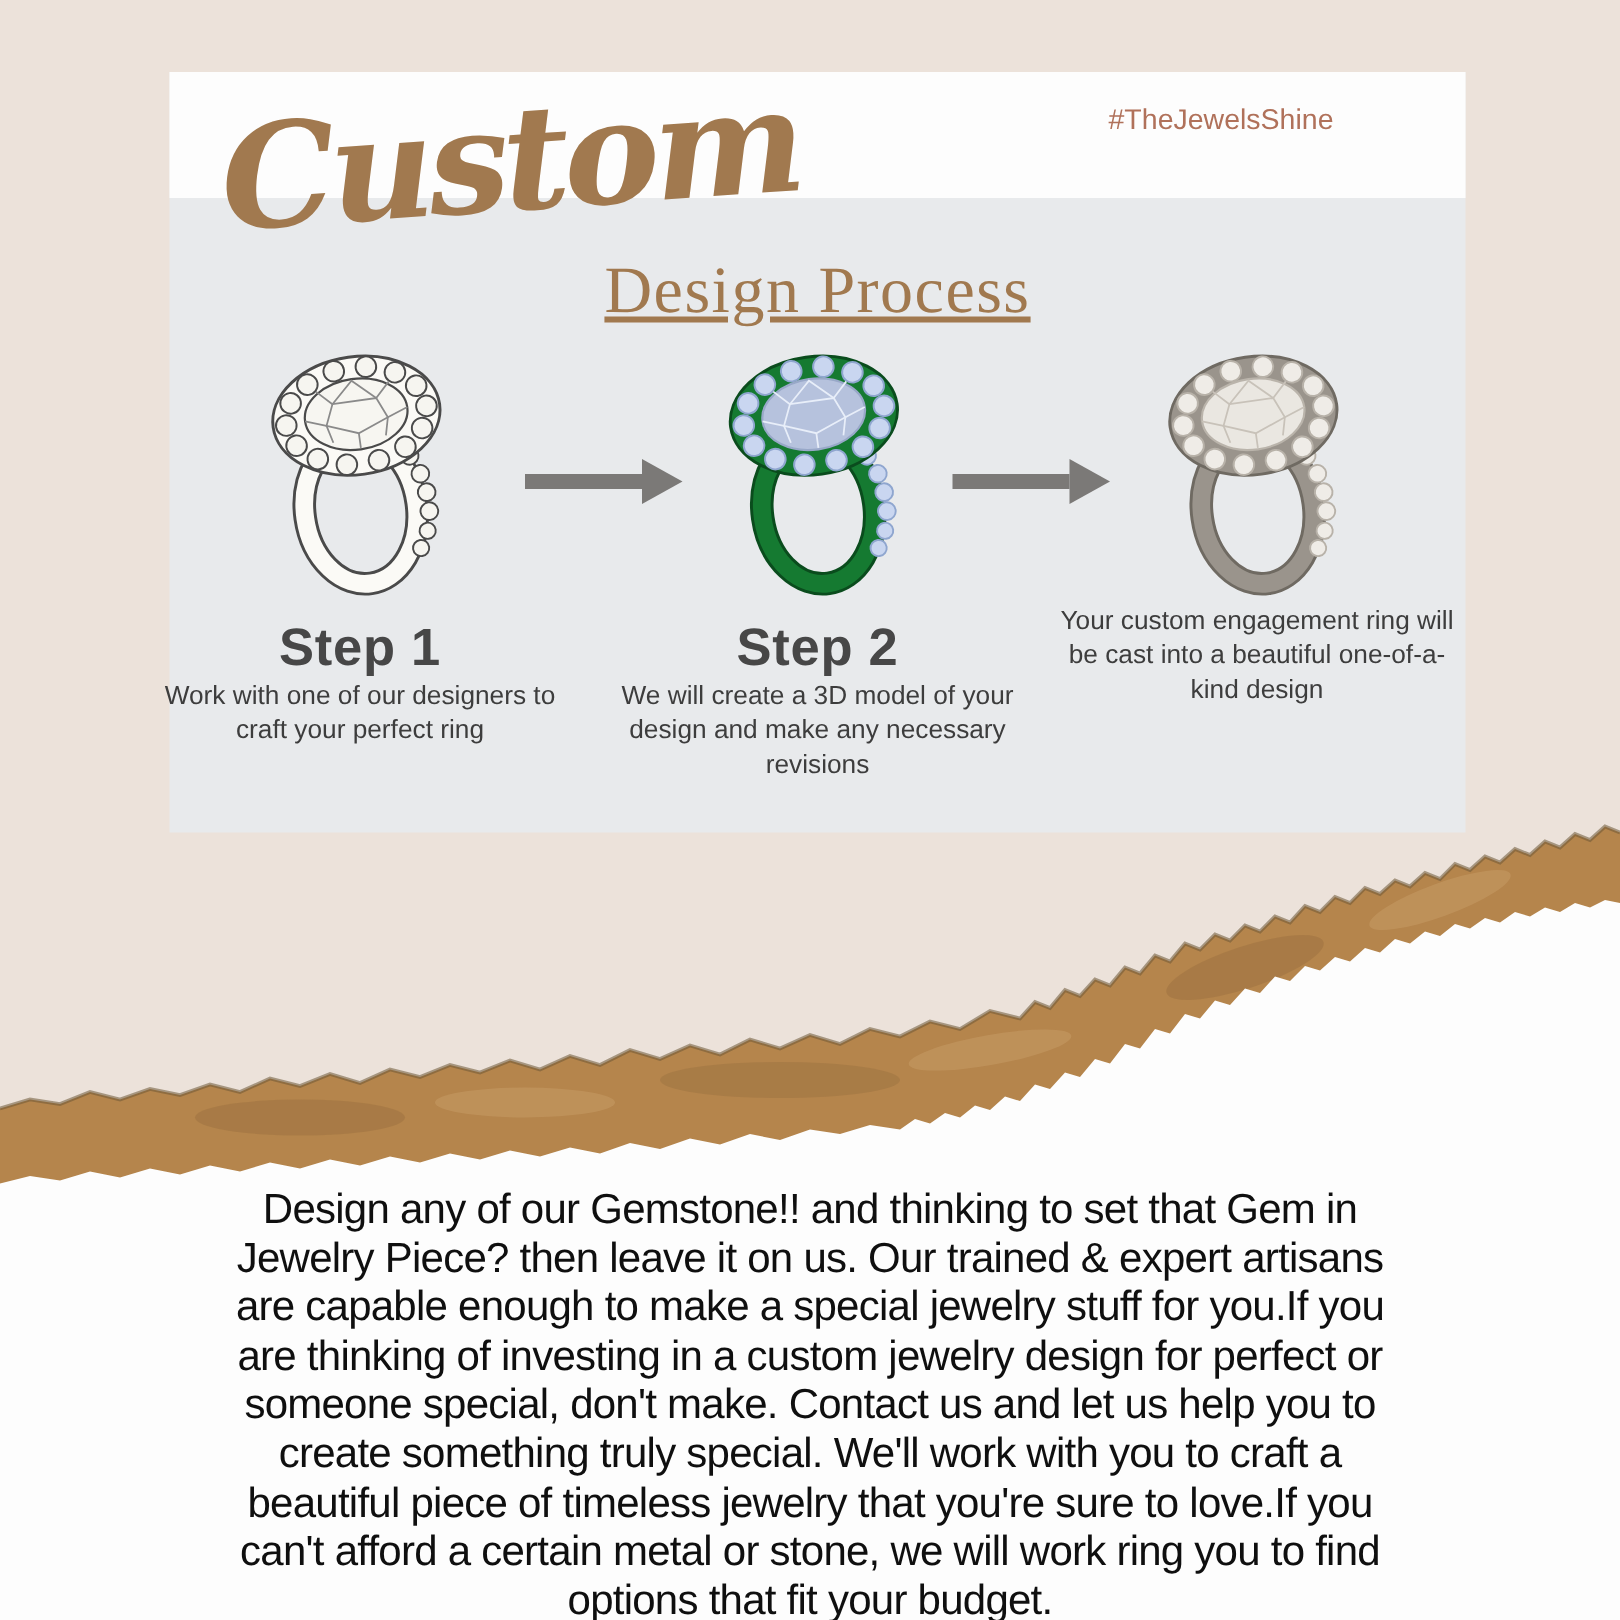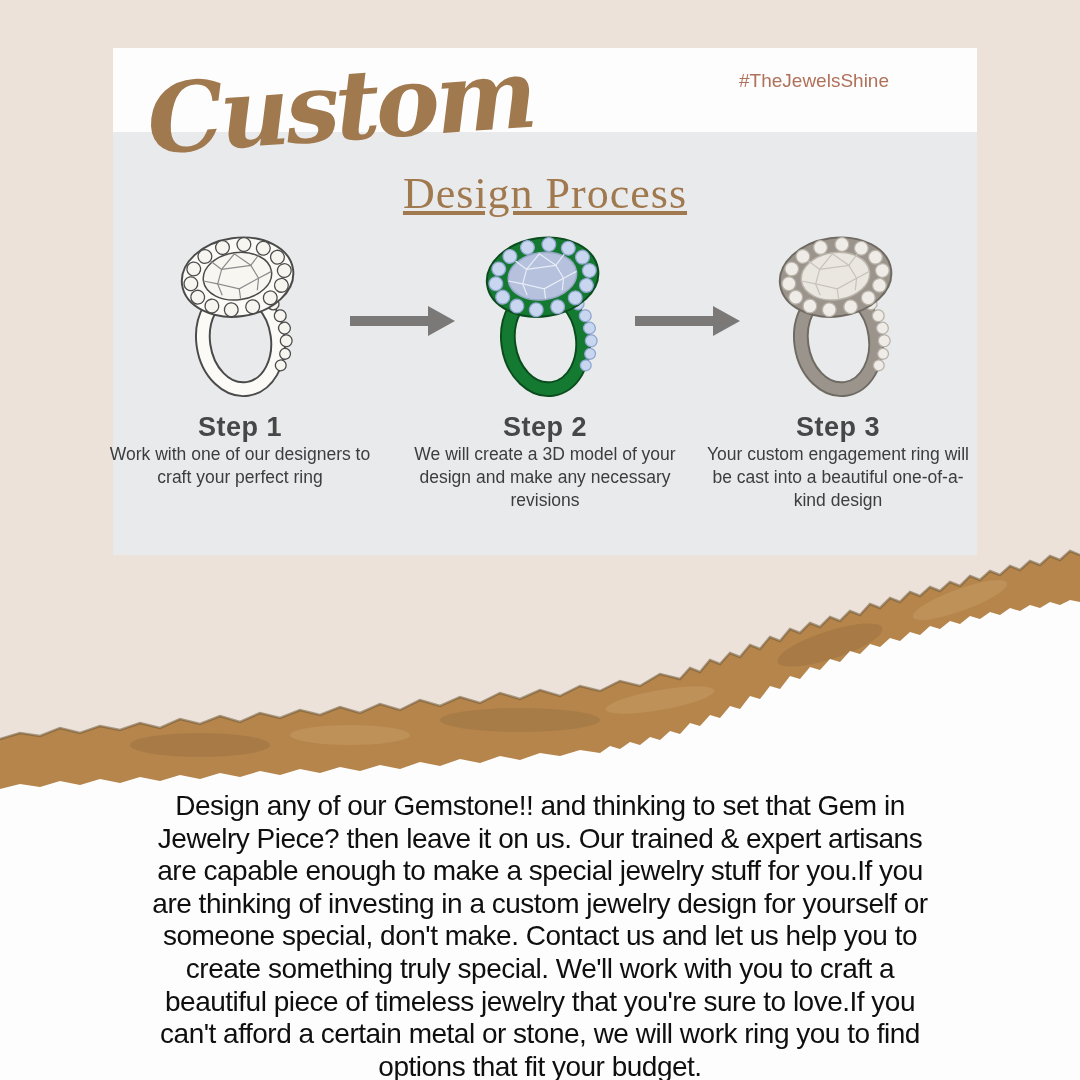--- a/index.html
+++ b/index.html
@@ -33,21 +33,21 @@
   .hashtag{
     position:absolute;right:88px;top:22px;
     font-size:19px;color:var(--hashtag,#b0715a);
   }
 
   
   .step{position:absolute;top:182px;width:280px;text-align:center;}
   .step-1{left:-13px;} .step-2{left:292px;} .step-3{left:585px;}
   .ring{display:block;margin:0 auto;}
   .step-title{
-    margin-top:10px;font-size:27px;font-weight:bold;
+    margin-top:10px;font-size:35px;font-weight:bold;
     color:var(--step-title,#474747);letter-spacing:.5px;
   }
   .step-desc{
     margin-top:0;font-size:17.5px;line-height:1.32;
     color:var(--step-text,#3d3d3d);
   }
 
   .arrow{position:absolute;top:258px;width:105px;height:30px;}
   .arrow-1{left:237px;} .arrow-2{left:522px;}
   .arrow-bar{position:absolute;left:0;top:10px;width:78px;height:10px;background:var(--arrow,#7b7977);}
@@ -143,21 +143,20 @@
 
     <div class="arrow arrow-2">
       <div class="arrow-bar"></div>
       <div class="arrow-head"></div>
     </div>
 
     <div class="step step-3">
       <svg class="ring" width="150" height="172" style="--band: #9a948c; --band-stroke: #6f6a62; --stone: #efece7; --stone-stroke: #b8b2a9; --gem: #eae7e1; --gem-stroke: #bab4ab; --facet: #c8c2b9;">
           <use href="#ring-symbol"></use>
         </svg>
-      <div class="step-title">Step 3</div>
       <div class="step-desc">Your custom engagement ring will be cast into a beautiful one-of-a-kind design</div>
     </div>
   </div>
 
   <svg class="torn" viewBox="0 0 1080 540" preserveAspectRatio="none">
     <polygon style="fill:var(--torn-brown)" points="0,199 20,193 40,196 60,188 80,193 100,186 120,190 140,183 160,188 180,179 200,184 220,176 240,182 260,173 280,178 300,170 320,175 340,167 360,173 380,164 400,170 420,160 440,166 460,157 480,163 500,153 520,159 540,150 560,156 580,146 600,151 620,141 640,146 660,134 680,139 690,128 700,132 710,120 720,124 730,113 740,117 750,105 760,109 770,97 780,101 790,89 800,93 810,83 820,87 830,77 840,81 850,71 860,75 870,64 880,68 890,58 900,62 910,52 920,56 930,47 940,51 950,42 960,46 970,36 980,40 990,31 1000,35 1010,26 1020,30 1030,21 1040,25 1050,16 1060,20 1070,11 1080,15 1080,540 0,540"></polygon>
     <polyline style="fill:none;stroke:var(--torn-brown-dark);stroke-width:2.5;opacity:.55" points="0,199 20,193 40,196 60,188 80,193 100,186 120,190 140,183 160,188 180,179 200,184 220,176 240,182 260,173 280,178 300,170 320,175 340,167 360,173 380,164 400,170 420,160 440,166 460,157 480,163 500,153 520,159 540,150 560,156 580,146 600,151 620,141 640,146 660,134 680,139 690,128 700,132 710,120 720,124 730,113 740,117 750,105 760,109 770,97 780,101 790,89 800,93 810,83 820,87 830,77 840,81 850,71 860,75 870,64 880,68 890,58 900,62 910,52 920,56 930,47 940,51 950,42 960,46 970,36 980,40 990,31 1000,35 1010,26 1020,30 1030,21 1040,25 1050,16 1060,20 1070,11 1080,15"></polyline>
     <g>
       <ellipse cx="200" cy="205" rx="70" ry="12" fill="#8a6538" opacity=".30"></ellipse>
       <ellipse cx="520" cy="180" rx="80" ry="12" fill="#8a6538" opacity=".28"></ellipse>
@@ -166,21 +165,21 @@
       <ellipse cx="660" cy="160" rx="55" ry="10" fill="#caa06a" opacity=".45" transform="rotate(-10 660 160)"></ellipse>
       <ellipse cx="960" cy="60" rx="50" ry="11" fill="#caa06a" opacity=".45" transform="rotate(-20 960 60)"></ellipse>
     </g>
     <polygon style="fill:var(--paper-white)" points="0,249 20,244 40,247 60,241 80,245 100,239 120,243 140,237 160,241 180,235 200,239 220,233 240,237 260,231 280,235 300,229 320,233 340,227 360,231 380,225 400,229 420,222 440,226 460,219 480,223 500,216 520,220 540,213 560,216 580,210 600,213 610,206 620,209 630,202 640,205 650,197 660,200 670,191 680,194 690,183 700,186 710,175 720,178 730,166 740,169 750,156 760,159 770,146 780,149 790,136 800,139 810,127 820,130 830,119 840,122 850,111 860,114 870,104 880,107 890,98 900,101 910,92 920,95 930,86 940,89 950,81 960,84 970,76 980,79 990,72 1000,75 1010,68 1020,71 1030,65 1040,68 1050,62 1060,65 1070,60 1080,62 1080,540 0,540"></polygon>
   </svg>
 
   <div class="body-copy">
       <div>Design any of our Gemstone!! and thinking to set that Gem in</div>
       <div>Jewelry Piece? then leave it on us. Our trained &amp; expert artisans</div>
       <div>are capable enough to make a special jewelry stuff for you.If you</div>
-      <div>are thinking of investing in a custom jewelry design for yourself or</div>
+      <div>are thinking of investing in a custom jewelry design for perfect or</div>
       <div>someone special, don't make. Contact us and let us help you to</div>
       <div>create something truly special. We'll work with you to craft a</div>
       <div>beautiful piece of timeless jewelry that you're sure to love.If you</div>
       <div>can't afford a certain metal or stone, we will work ring you to find</div>
       <div>options that fit your budget.</div>
     </div>
 
 </div>
 
 </body></html>

